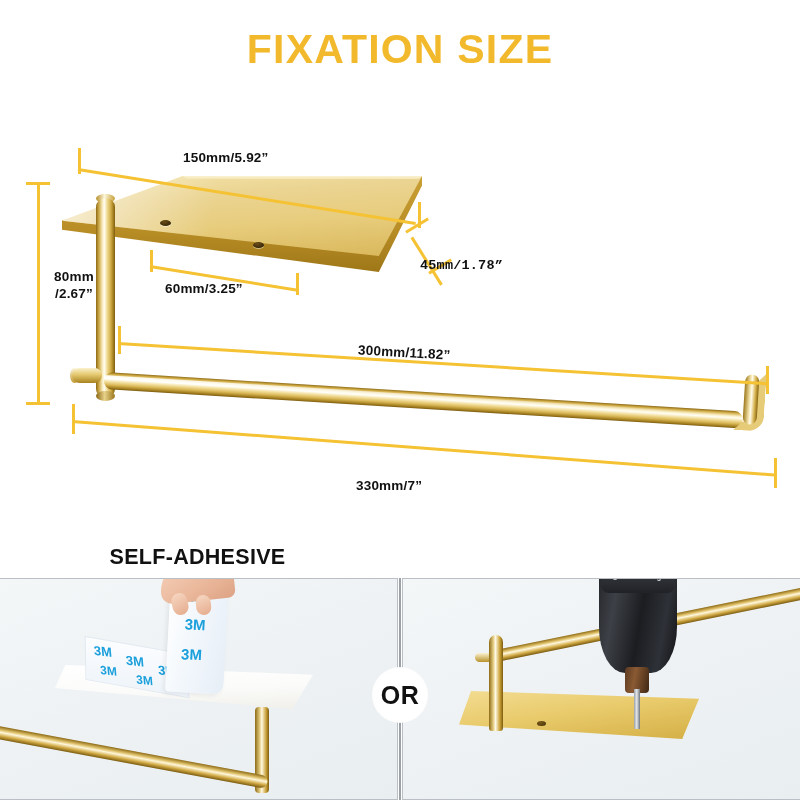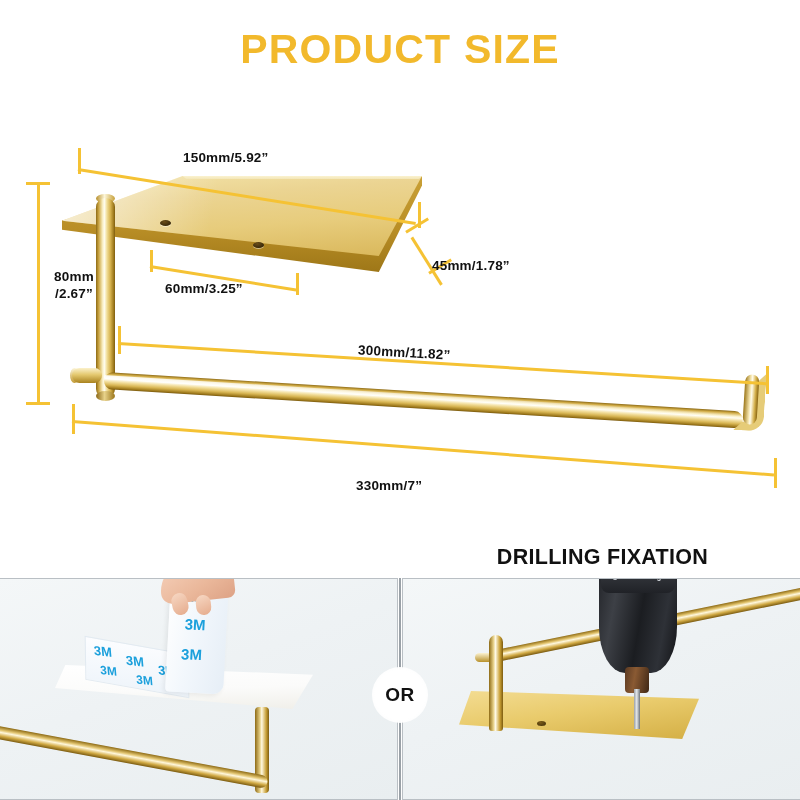--- a/index.html
+++ b/index.html
@@ -362,30 +362,30 @@
   }
   #or-badge {
     position: absolute;
     left: 372px; top: 667px;
     width: 56px; height: 56px;
     border-radius: 50%;
     background: radial-gradient(circle at 50% 50%, #ffffff 62%, rgba(255,255,255,.85) 80%, rgba(255,255,255,0) 100%);
     display: flex;
     align-items: center;
     justify-content: center;
-    font-size: 19px;
+    font-size: 25px;
     font-weight: bold;
     color: #111;
     letter-spacing: .5px;
   }
 </style>
 </head>
 <body>
 
-<div id="title">PRODUCT SIZE</div>
+<div id="title">FIXATION SIZE</div>
 
 <div id="diagram">
 
   <div>
     <div class="plate-edge"></div>
     <div class="plate-top"></div>
     <div class="plate-sheen"></div>
     <div class="plate-lip"></div>
     <div class="hole" id="hole-left"></div>
     <div class="hole" id="hole-right"></div>
@@ -406,21 +406,21 @@
     <div class="dimline dim-h" style="left:78px; top:168px; width:342px; transform:rotate(9.1deg); transform-origin:left center;"></div>
     <div class="cap cap-v" style="left:78px; top:148px; height:26px;"></div>
     <div class="cap cap-v" style="left:418px; top:202px; height:26px;"></div>
     <div class="dimlabel" style="left:183px; top:150px;text-align:right;">150mm/5.92”</div>
   </div>
 
   <div>
     <div class="dimline dim-h" style="left:412px; top:236px; width:56px; transform:rotate(58deg); transform-origin:left center;"></div>
     <div class="cap cap-h" style="left:404px; top:224px; width:26px; transform:rotate(-31deg);"></div>
     <div class="cap cap-h" style="left:427px; top:265px; width:26px; transform:rotate(-31deg);"></div>
-    <div class="dimlabel" style="left:432px; top:258px;">45mm/1.78”</div>
+    <div class="dimlabel" style="left:420px; top:258px;font-family:Liberation Mono, monospace;">45mm/1.78”</div>
   </div>
 
   <div>
     <div class="dimline dim-h" style="left:150px; top:265px; width:148px; transform:rotate(9.1deg); transform-origin:left center;"></div>
     <div class="cap cap-v" style="left:150px; top:250px; height:22px;"></div>
     <div class="cap cap-v" style="left:296px; top:273px; height:22px;"></div>
     <div class="dimlabel" style="left:165px; top:281px;">60mm/3.25”</div>
   </div>
 
   <div>
@@ -443,21 +443,21 @@
   <div>
     <div class="dimline dim-h" style="left:72px; top:420px; width:704px; transform:rotate(4.35deg); transform-origin:left center;"></div>
     <div class="cap cap-v" style="left:72px; top:404px; height:30px;"></div>
     <div class="cap cap-v" style="left:774px; top:458px; height:30px;"></div>
     <div class="dimlabel" style="left:356px; top:478px;">330mm/7”</div>
   </div>
 </div>
 
 <div id="panels">
 
-  <div class="panel-head" id="head-right">DRILLING FIXATION</div>
+  <div class="panel-head" id="head-left">SELF-ADHESIVE</div>
 
   <div class="photo" id="photo-left">
     <div class="lp-shelf-edge"></div>
     <div class="lp-shelf"></div>
     <div class="lp-post"></div>
     <div class="lp-bar"></div>
 
     <div class="tape-flat">
       <div class="tape-3m" style="left:8px;  top:5px;  font-size:13px; transform:rotate(-4deg);">3M</div>
       <div class="tape-3m" style="left:40px; top:9px;  font-size:13px; transform:rotate(-4deg);">3M</div>

